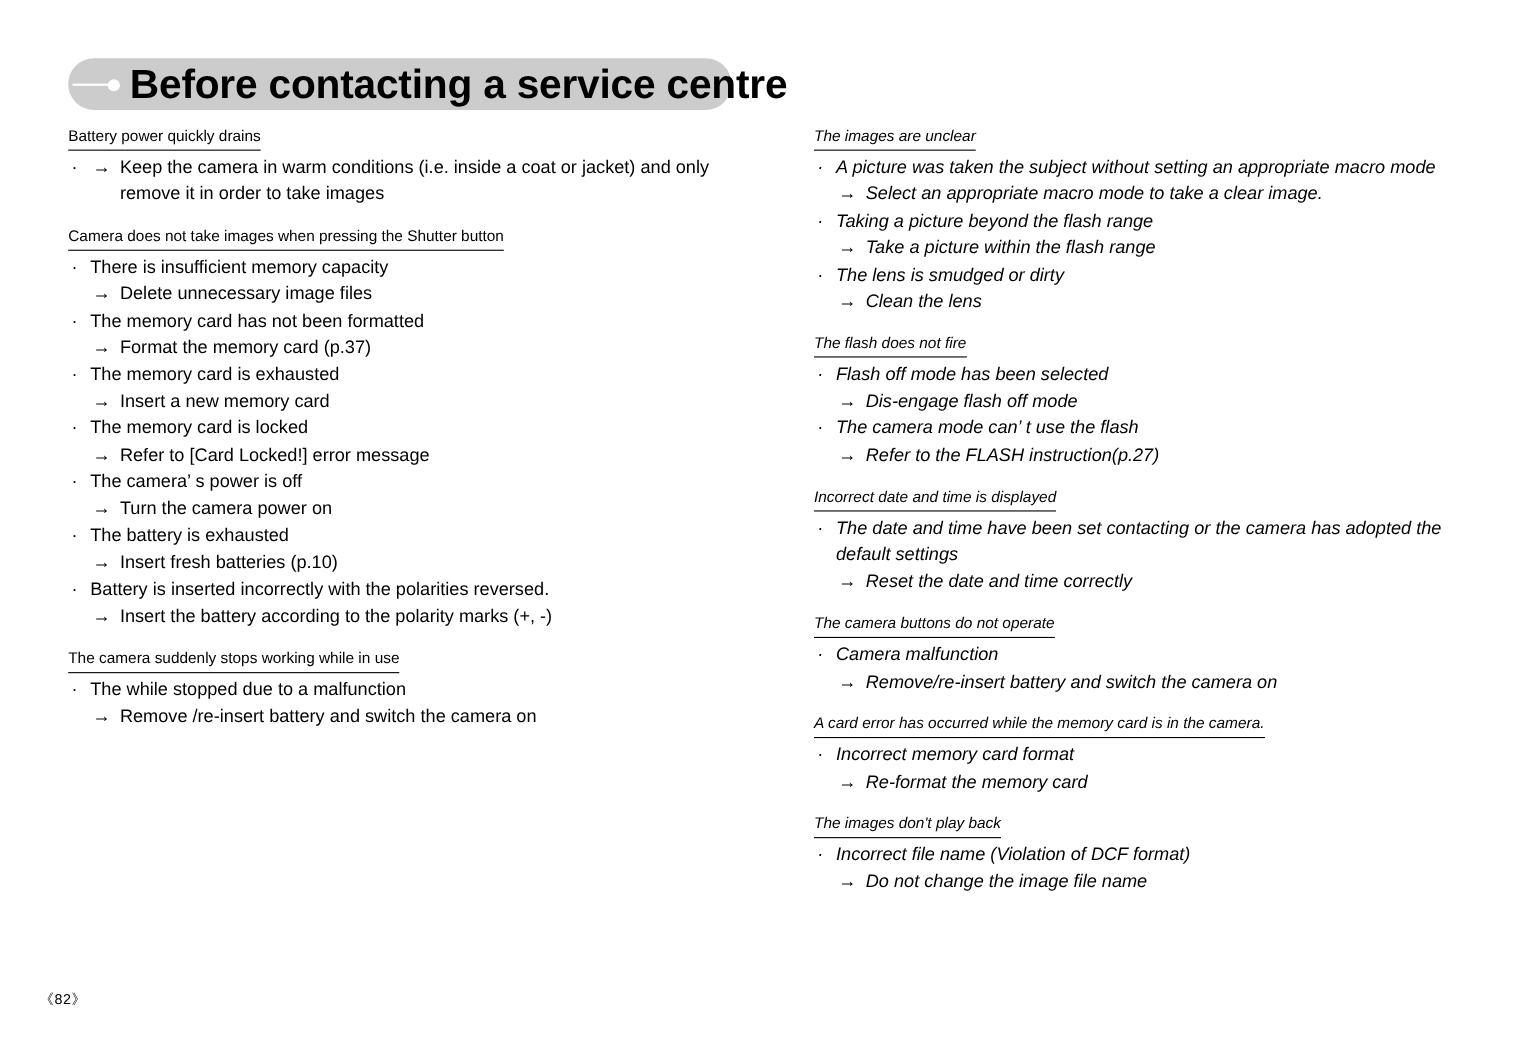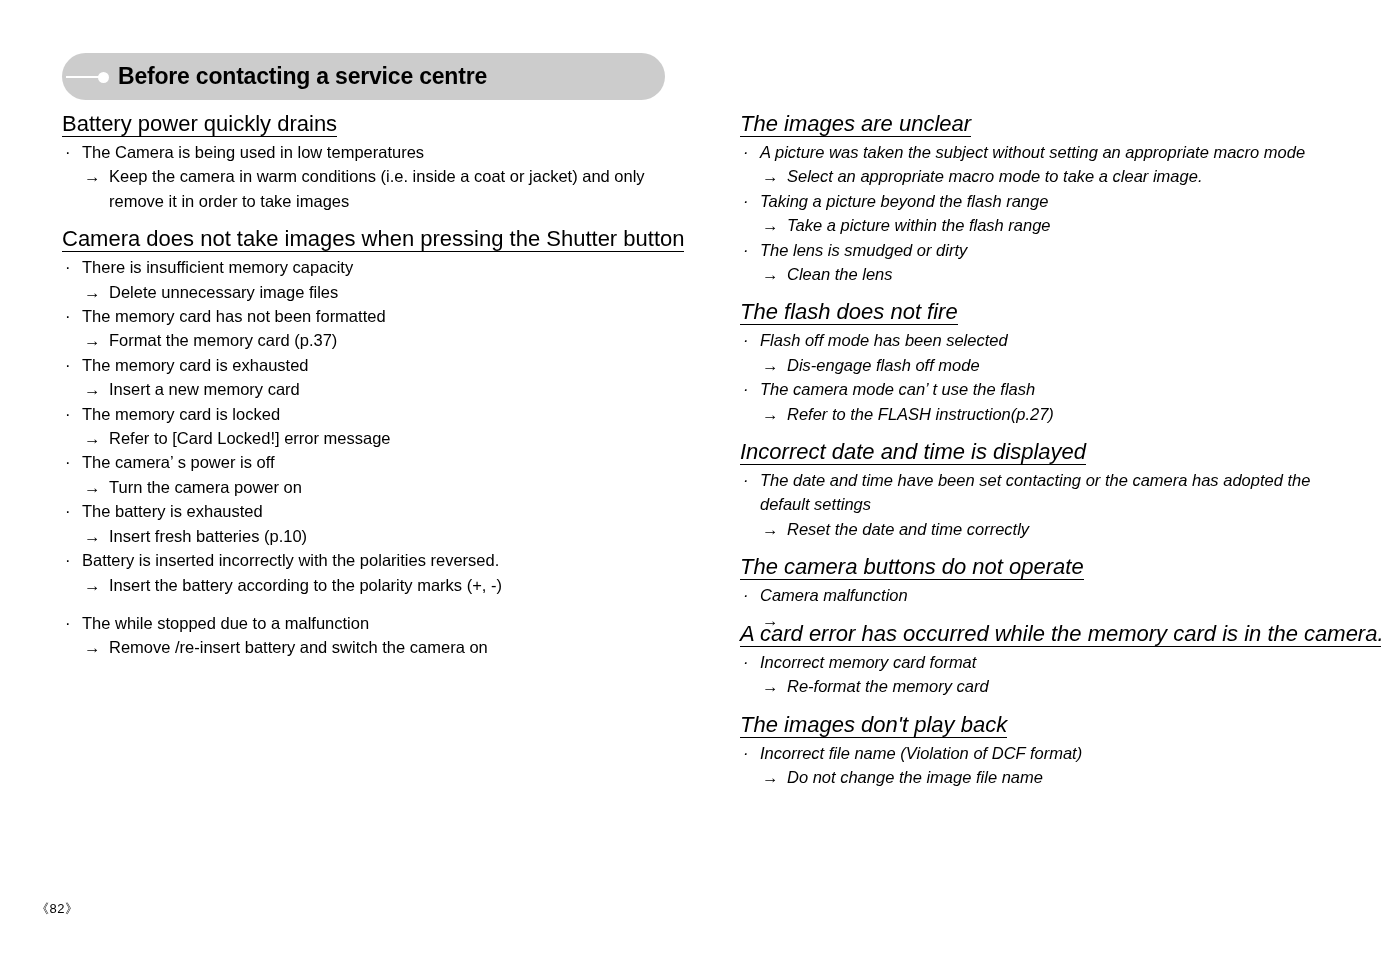--- a/index.html
+++ b/index.html
@@ -46,41 +46,41 @@
   .header-marker .dot {
     position: absolute;
     left: 32px;
     top: 2px;
     width: 11px;
     height: 11px;
     border-radius: 50%;
     background: #ffffff;
   }
   .header-title {
-    font-size: 23px;
+    font-size: 37px;
     font-weight: bold;
     letter-spacing: -0.2px;
     line-height: 1;
     white-space: nowrap;
   }
 
   
   .column {
     position: absolute;
     top: 112px;
   }
   .column-left  { left: 62px;  width: 620px; }
   .column-right { left: 740px; width: 610px; font-style: italic; }
 
   .section { margin-bottom: 14px; }
   .section:last-child { margin-bottom: 0; }
 
   .section-heading {
     display: inline-block;
-    font-size: 22px;
+    font-size: 14px;
     line-height: 23px;
     padding-bottom: 1px;
     border-bottom: 1.4px solid #000;
     margin-bottom: 3px;
     white-space: nowrap;
   }
 
   .cause {
     position: relative;
     font-size: 16.5px;
@@ -124,26 +124,26 @@
 
 <div class="header-banner">
   <span class="header-marker">
     <span class="bar"></span>
     <span class="dot"></span>
   </span>
   <span class="header-title">Before contacting a service centre</span>
 </div>
 
 <div class="column column-left">
-    <div class="section"><div class="section-heading">Battery power quickly drains</div><div class="cause"><span class="marker">·</span><span>The Camera is being used in low temperatures</span></div><div class="remedy"><span class="marker">→</span><span>Keep the camera in warm conditions (i.e. inside a coat or jacket) and only remove it in order to take images</span></div></div>
+    <div class="section"><div class="section-heading">Battery power quickly drains</div><div class="cause"><span class="marker">·</span></div><div class="remedy"><span class="marker">→</span><span>Keep the camera in warm conditions (i.e. inside a coat or jacket) and only remove it in order to take images</span></div></div>
     <div class="section"><div class="section-heading">Camera does not take images when pressing the Shutter button</div><div class="cause"><span class="marker">·</span><span>There is insufficient memory capacity</span></div><div class="remedy"><span class="marker">→</span><span>Delete unnecessary image files</span></div><div class="cause"><span class="marker">·</span><span>The memory card has not been formatted</span></div><div class="remedy"><span class="marker">→</span><span>Format the memory card (p.37)</span></div><div class="cause"><span class="marker">·</span><span>The memory card is exhausted</span></div><div class="remedy"><span class="marker">→</span><span>Insert a new memory card</span></div><div class="cause"><span class="marker">·</span><span>The memory card is locked</span></div><div class="remedy"><span class="marker">→</span><span>Refer to [Card Locked!] error message</span></div><div class="cause"><span class="marker">·</span><span>The camera’ s power is off</span></div><div class="remedy"><span class="marker">→</span><span>Turn the camera power on</span></div><div class="cause"><span class="marker">·</span><span>The battery is exhausted</span></div><div class="remedy"><span class="marker">→</span><span>Insert fresh batteries (p.10)</span></div><div class="cause"><span class="marker">·</span><span>Battery is inserted incorrectly with the polarities reversed.</span></div><div class="remedy"><span class="marker">→</span><span>Insert the battery according to the polarity marks (+, -)</span></div></div>
-    <div class="section"><div class="cause"><span class="marker">·</span><span>The while stopped due to a malfunction</span></div><div class="remedy"><span class="marker">→</span><span>Remove /re-insert battery and switch the camera on</span></div></div>
+    <div class="section"><div class="section-heading">The camera suddenly stops working while in use</div><div class="cause"><span class="marker">·</span><span>The while stopped due to a malfunction</span></div><div class="remedy"><span class="marker">→</span><span>Remove /re-insert battery and switch the camera on</span></div></div>
   </div>
 <div class="column column-right">
     <div class="section"><div class="section-heading">The images are unclear</div><div class="cause"><span class="marker">·</span><span>A picture was taken the subject without setting an appropriate macro mode</span></div><div class="remedy"><span class="marker">→</span><span>Select an appropriate macro mode to take a clear image.</span></div><div class="cause"><span class="marker">·</span><span>Taking a picture beyond the flash range</span></div><div class="remedy"><span class="marker">→</span><span>Take a picture within the flash range</span></div><div class="cause"><span class="marker">·</span><span>The lens is smudged or dirty</span></div><div class="remedy"><span class="marker">→</span><span>Clean the lens</span></div></div>
     <div class="section"><div class="section-heading">The flash does not fire</div><div class="cause"><span class="marker">·</span><span>Flash off mode has been selected</span></div><div class="remedy"><span class="marker">→</span><span>Dis-engage flash off mode</span></div><div class="cause"><span class="marker">·</span><span>The camera mode can’ t use the flash</span></div><div class="remedy"><span class="marker">→</span><span>Refer to the FLASH instruction(p.27)</span></div></div>
     <div class="section"><div class="section-heading">Incorrect date and time is displayed</div><div class="cause"><span class="marker">·</span><span>The date and time have been set contacting or the camera has adopted the default settings</span></div><div class="remedy"><span class="marker">→</span><span>Reset the date and time correctly</span></div></div>
-    <div class="section"><div class="section-heading">The camera buttons do not operate</div><div class="cause"><span class="marker">·</span><span>Camera malfunction</span></div><div class="remedy"><span class="marker">→</span></div></div>
+    <div class="section"><div class="section-heading">The camera buttons do not operate</div><div class="cause"><span class="marker">·</span><span>Camera malfunction</span></div><div class="remedy"><span class="marker">→</span><span>Remove/re-insert battery and switch the camera on</span></div></div>
     <div class="section"><div class="section-heading">A card error has occurred while the memory card is in the camera.</div><div class="cause"><span class="marker">·</span><span>Incorrect memory card format</span></div><div class="remedy"><span class="marker">→</span><span>Re-format the memory card</span></div></div>
     <div class="section"><div class="section-heading">The images don't play back</div><div class="cause"><span class="marker">·</span><span>Incorrect file name (Violation of DCF format)</span></div><div class="remedy"><span class="marker">→</span><span>Do not change the image file name</span></div></div>
   </div>
 
 <div class="page-number">《82》</div>
 
 </body></html>

